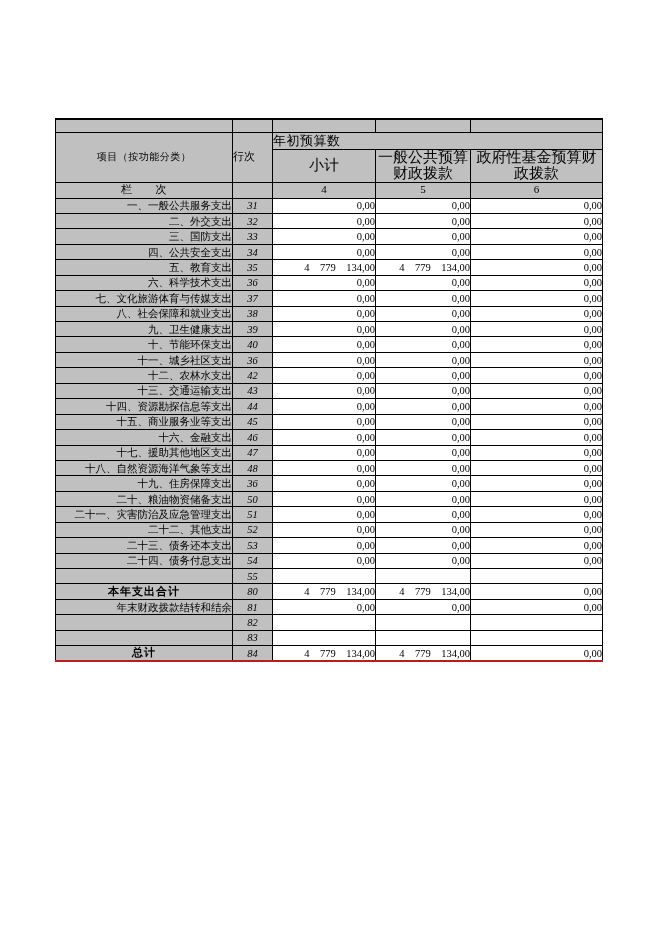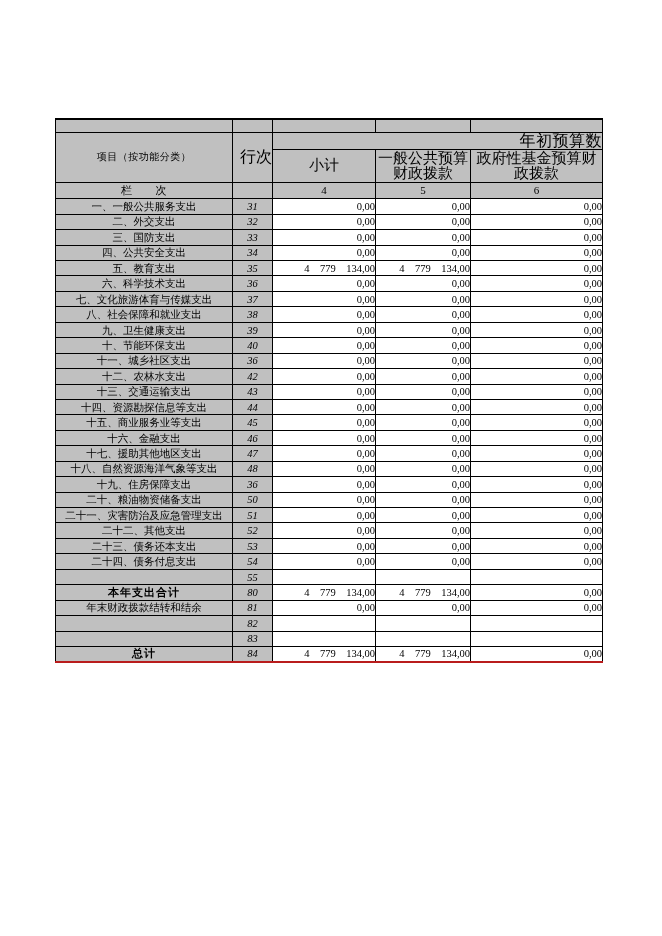--- a/index.html
+++ b/index.html
@@ -62,27 +62,27 @@
 
   
   .hdr-proj {
     height: 50px;
     text-align: center;
     font-size: 10px;
     letter-spacing: 0.5px;
   }
   .hdr-rowno {
     height: 50px;
-    text-align: right;
-    font-size: 16px;
+    text-align: left;
+    font-size: 11px;
   }
   .hdr-group {
     height: 17px;
-    text-align: right;
-    font-size: 16px;
+    text-align: left;
+    font-size: 13px;
     letter-spacing: 0.5px;
   }
   .hdr-col {
     height: 33px;
     text-align: center;
     font-size: 15px;
     padding: 0 2px;
   }
 
   
@@ -90,21 +90,21 @@
     height: 16px;
     text-align: center;
     font-size: 11px;
   }
   .lan-label { letter-spacing: 0.5px; }
 
   
   tr.drow td { height: 15.45px; }
 
   td.proj {
-    text-align: center;
+    text-align: right;
     padding-left: 5px;
     font-size: 10.5px;
     white-space: nowrap;
     overflow: hidden;
   }
   td.proj.center-bold {
     text-align: center;
     font-weight: bold;
     padding-left: 0;
     font-size: 11px;

